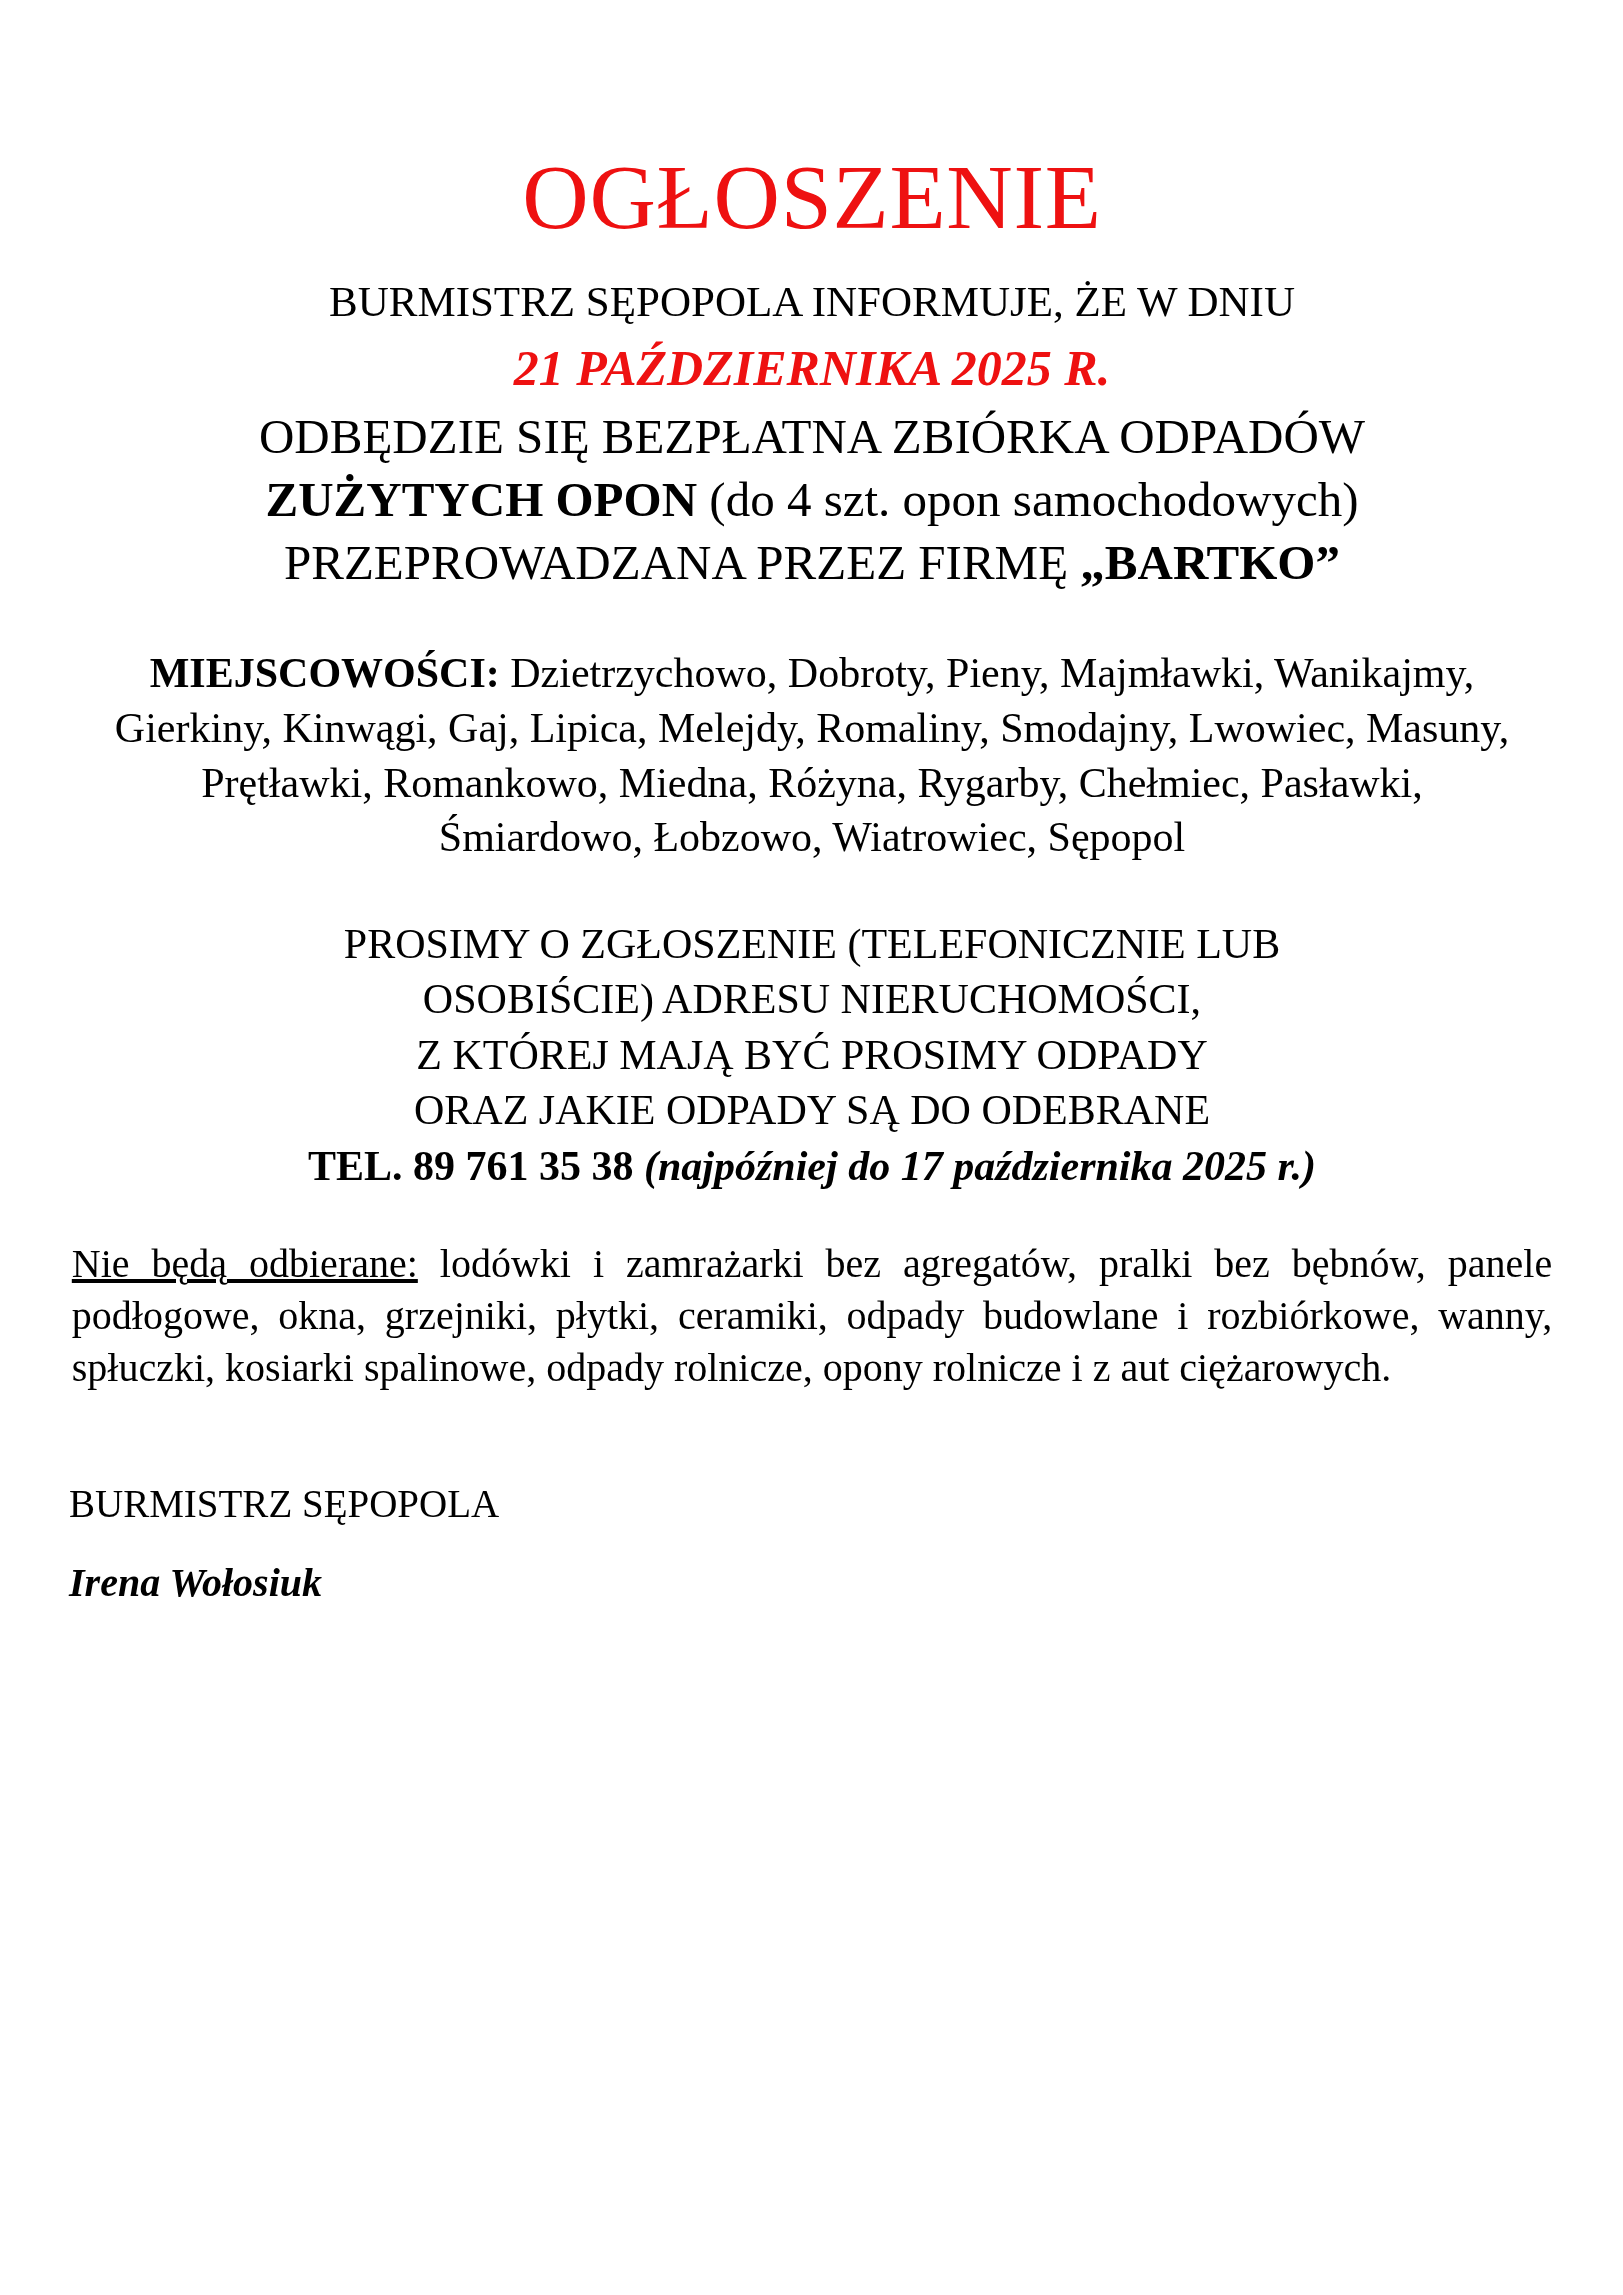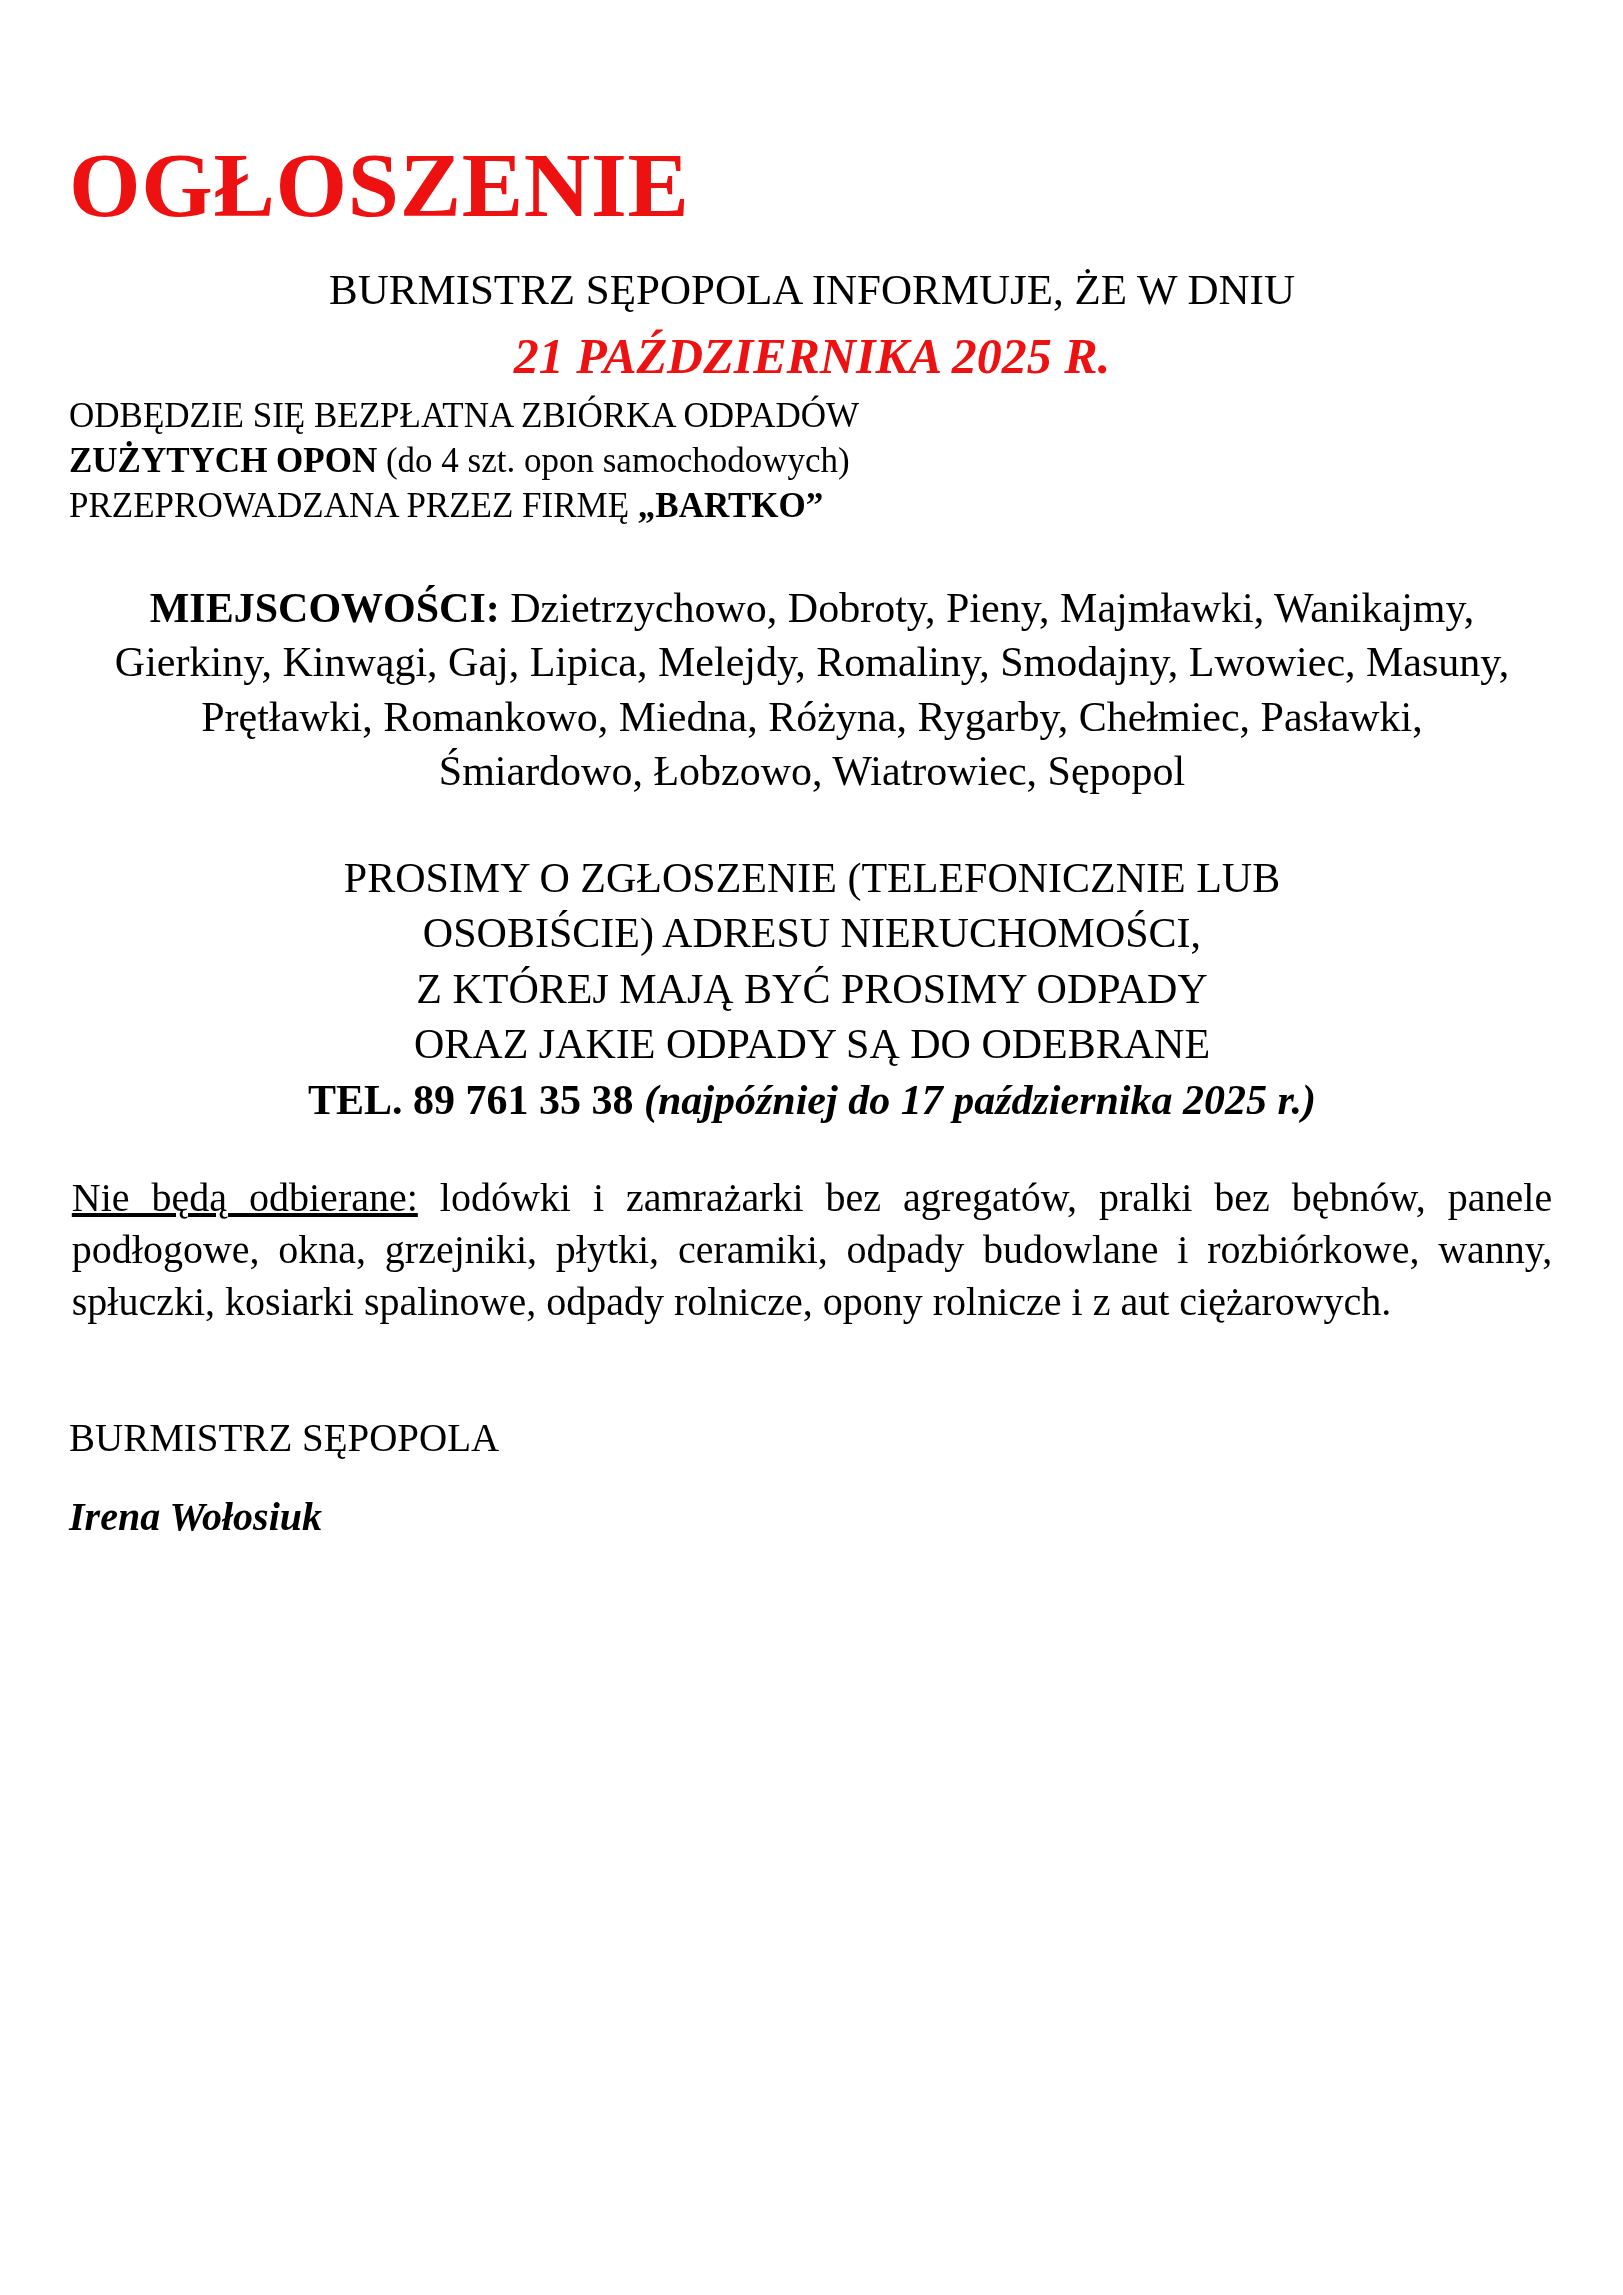--- a/index.html
+++ b/index.html
@@ -18,48 +18,49 @@
     box-sizing: border-box;
     width: 1624px;
     height: 2295px;
     padding: 139px 69px 42px 69px;
     background: #ffffff;
   }
   .bold { font-weight: bold; }
 
   .title {
     font-size: 92px;
-    font-weight: bold;
+    font-weight: normal;
     color: #ee1111;
     letter-spacing: 0.7px;
     line-height: 1.0;
-    margin: 0 0 33px 0;
-    text-align: left;
+    margin: 12px 0 33px 0;
+    text-align: center;
   }
 
   .lead-line {
     font-size: 43px;
     line-height: 1.22;
     text-align: center;
     margin: 0;
   }
 
   .date-line {
     font-size: 50px;
     font-weight: bold;
     font-style: italic;
     color: #ee1111;
     text-align: center;
     line-height: 1.25;
     margin: 8.3px 0 7px 0;
   }
 
   .body-line {
-    font-size: 35px;
+    font-size: 49px;
     line-height: 1.28;
+    text-align: center;
     margin: 0;
   }
 
   .block-gap { height: 44px; }
 
   .towns {
     font-size: 42px;
     line-height: 1.3;
     text-align: center;
     margin: 8px;

